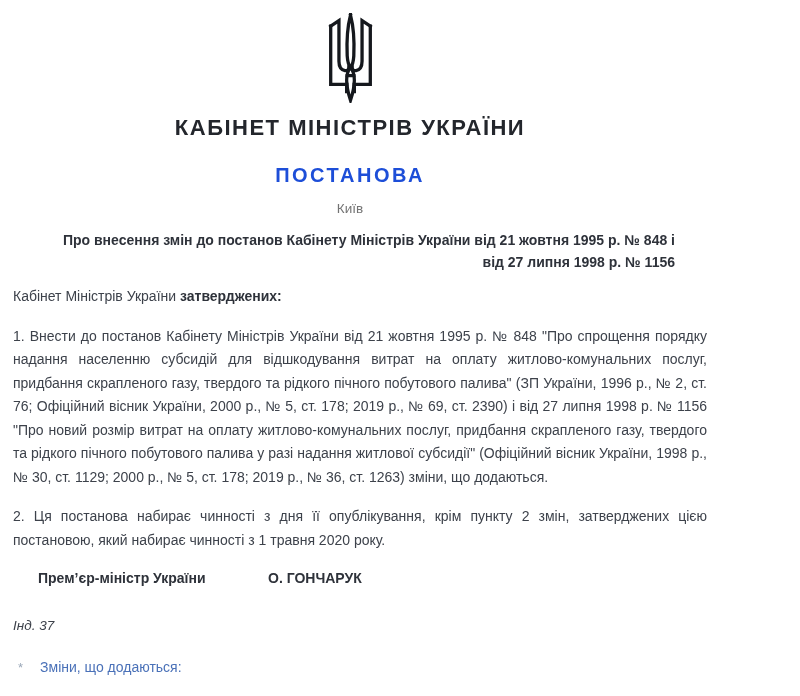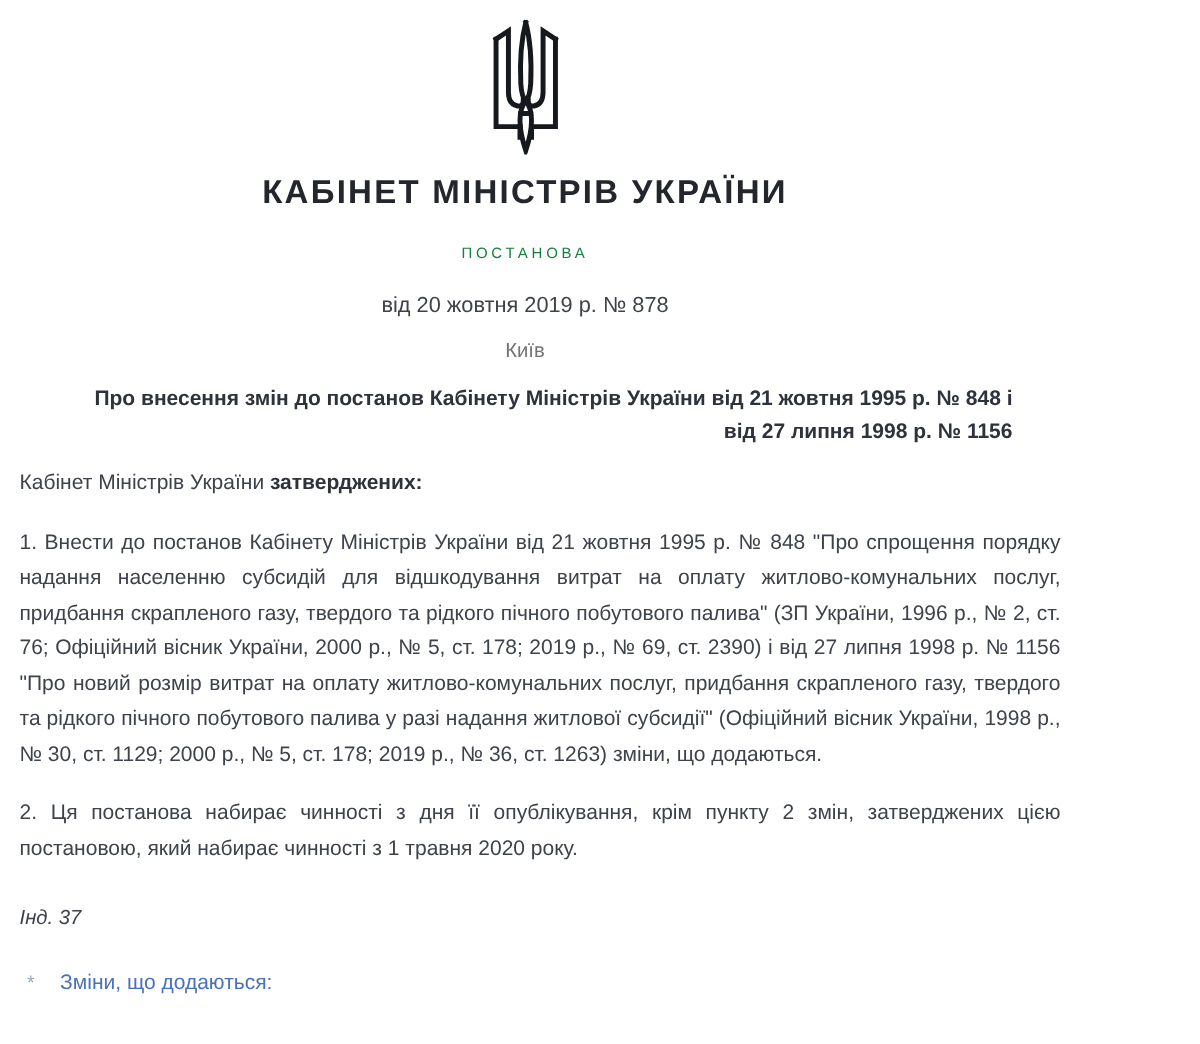--- a/index.html
+++ b/index.html
@@ -20,24 +20,24 @@
   .trident { line-height: 0; }
   .org-name {
     margin: 12px 0 0 0;
     font-size: 22px;
     font-weight: 600;
     letter-spacing: 1.5px;
     color: #23262c;
   }
   .doc-type {
     margin-top: 23px;
-    font-size: 10px;
-    font-weight: 400;
+    font-size: 20px;
+    font-weight: 700;
     letter-spacing: 2.5px;
-    color: #15803d;
+    color: #1d4ed8;
   }
   .date-line {
     margin-top: 21px;
     font-size: 14.5px;
     color: #3d424b;
   }
   .city {
     margin-top: 14px;
     font-size: 13.5px;
     color: #737373;
@@ -100,33 +100,36 @@
           <path d="M86 22 L71 12 L71 86 Q71 101 60 103 Q53 104 53 96"></path>
           <path d="M50 2 Q42 32 44 76 Q45 92 50 97 Q55 92 56 76 Q58 32 50 2"></path>
           <path d="M50 97 Q36 114 50 157 Q64 114 50 97"></path>
           <path d="M43 128 L43 141 M57 128 L57 141"></path>
           <path d="M44 112 L56 112"></path>
         </g>
       </svg>
     </div>
     <div class="org-name">КАБІНЕТ МІНІСТРІВ УКРАЇНИ</div>
     <div class="doc-type">ПОСТАНОВА</div>
-    <div class="date-line">від 20 жовтня 2019 р. № 878</div>
     <div class="city">Київ</div>
   </div>
 
   <div class="doc-title">Про внесення змін до постанов Кабінету Міністрів України від 21 жовтня 1995 р. № 848 і від 27 липня 1998 р. № 1156</div>
 
   <div class="content">
     <div class="resolves"><span>Кабінет Міністрів України </span><b>затверджених:</b></div>
 
     <div class="para">1. Внести до постанов Кабінету Міністрів України від 21 жовтня 1995 р. № 848 "Про спрощення порядку надання населенню субсидій для відшкодування витрат на оплату житлово-комунальних послуг, придбання скрапленого газу, твердого та рідкого пічного побутового палива" (ЗП України, 1996 р., № 2, ст. 76; Офіційний вісник України, 2000 р., № 5, ст. 178; 2019 р., № 69, ст. 2390) і від 27 липня 1998 р. № 1156 "Про новий розмір витрат на оплату житлово-комунальних послуг, придбання скрапленого газу, твердого та рідкого пічного побутового палива у разі надання житлової субсидії" (Офіційний вісник України, 1998 р., № 30, ст. 1129; 2000 р., № 5, ст. 178; 2019 р., № 36, ст. 1263) зміни, що додаються.</div>
 
     <div class="para">2. Ця постанова набирає чинності з дня її опублікування, крім пункту 2 змін, затверджених цією постановою, який набирає чинності з 1 травня 2020 року.</div>
 
+    <div class="signature">
+      <div class="role">Прем’єр-міністр України</div>
+      <div class="name">О. ГОНЧАРУК</div>
+    </div>
 
     <div class="doc-index">Інд. 37</div>
 
     <div class="attachment-row">
       <span class="bullet">*</span>
       <a class="attachment-link">Зміни, що додаються:</a>
     </div>
   </div>
 
 </div>

